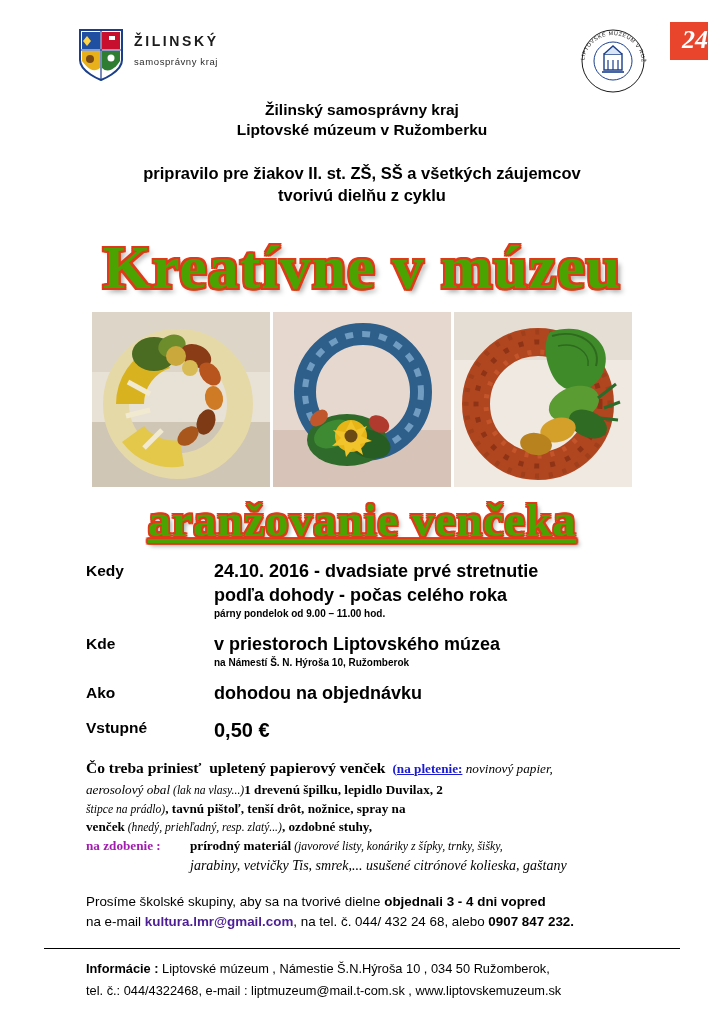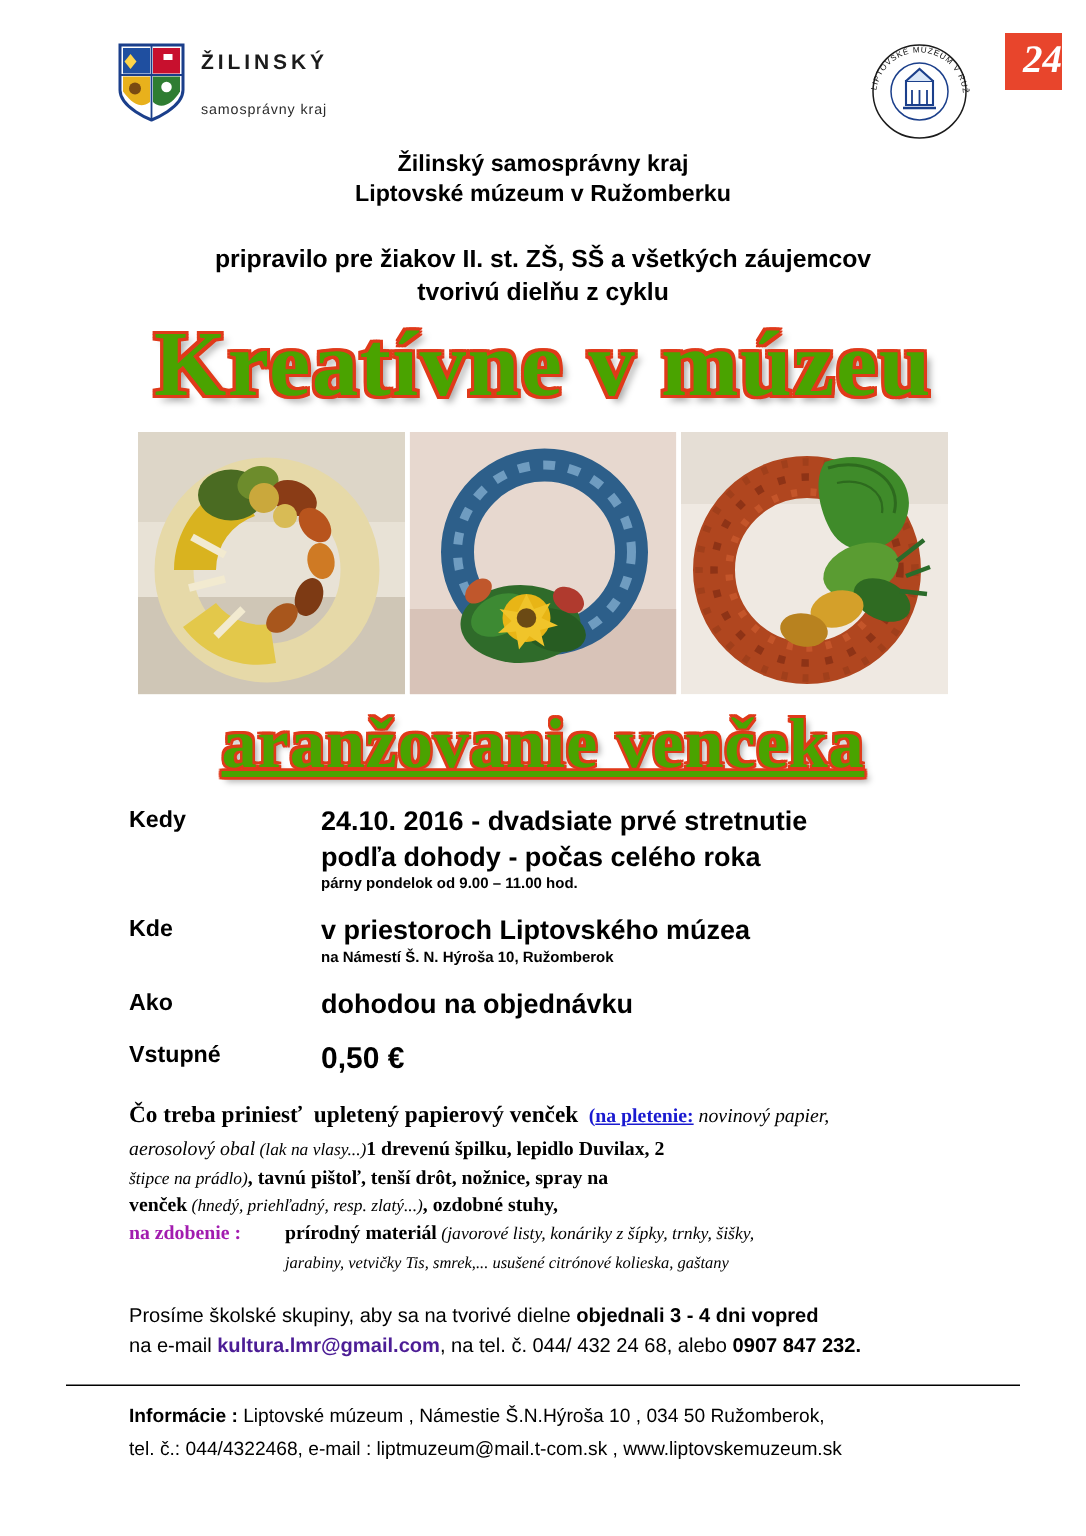--- a/index.html
+++ b/index.html
@@ -28,21 +28,21 @@
     position: relative;
   }
   .crest svg { display:block; }
   .zsk-text { padding-top: 6px; }
   .zsk-name {
     font-size: 14px; letter-spacing: 2.6px; font-weight: 700;
     color: #1b1b1b; line-height: 1;
   }
   .zsk-sub {
     font-size: 9.5px; letter-spacing: 0.6px; color: #2b2b2b;
-    margin-top: 20px;
+    margin-top: 8px;
   }
 
   .lm-logo {
     position: absolute; left: 576px; top: 24px;
     width: 74px; height: 74px;
   }
   .badge24 {
     position: absolute; left: 670px; top: 22px;
     width: 38px; height: 38px;
     background: #e8452c;
@@ -70,21 +70,21 @@
   
   .title-big, .title-big2 {
     text-align: center;
     font-family: "Liberation Serif", serif;
     font-weight: 700;
     color: #4aa300;
     line-height: 1;
     white-space: nowrap;
   }
   .title-big {
-    margin-top: 6px;
+    margin-top: 30px;
     font-size: 62px;
     letter-spacing: 1px;
     text-shadow:
       2px 0 0 #e03a1a, -2px 0 0 #e03a1a, 0 2px 0 #e03a1a, 0 -2px 0 #e03a1a,
       2px 2px 0 #e03a1a, -2px 2px 0 #e03a1a, 2px -2px 0 #e03a1a, -2px -2px 0 #e03a1a,
       4px 4px 5px rgba(0,0,0,0.35);
   }
   .title-big2 {
     margin-top: 10px;
     font-size: 47px;
@@ -335,21 +335,21 @@
 
     <div class="mat-grid">
       <div class="left">
         <span class="zdob-label">na zdobenie :</span>
       </div>
       <div class="right">
         <div>
           <span class="mat-body">prírodný materiál</span><span class="mat-ital" style="font-size:11.8px"> (javorové listy, konáriky z šípky, trnky, šišky,</span>
         </div>
         <div>
-          <span class="mat-ital" style="font-size:11px">jarabiny, vetvičky Tis, smrek,... usušené citrónové kolieska,  gaštany</span>
+          <span class="mat-ital" style="font-size:14px">jarabiny, vetvičky Tis, smrek,... usušené citrónové kolieska,  gaštany</span>
         </div>
       </div>
     </div>
   </div>
 
   <div class="notice">
     <div>
       <span>Prosíme školské skupiny, aby sa na tvorivé dielne </span><b>objednali 3 - 4 dni vopred</b>
     </div>
     <div>

